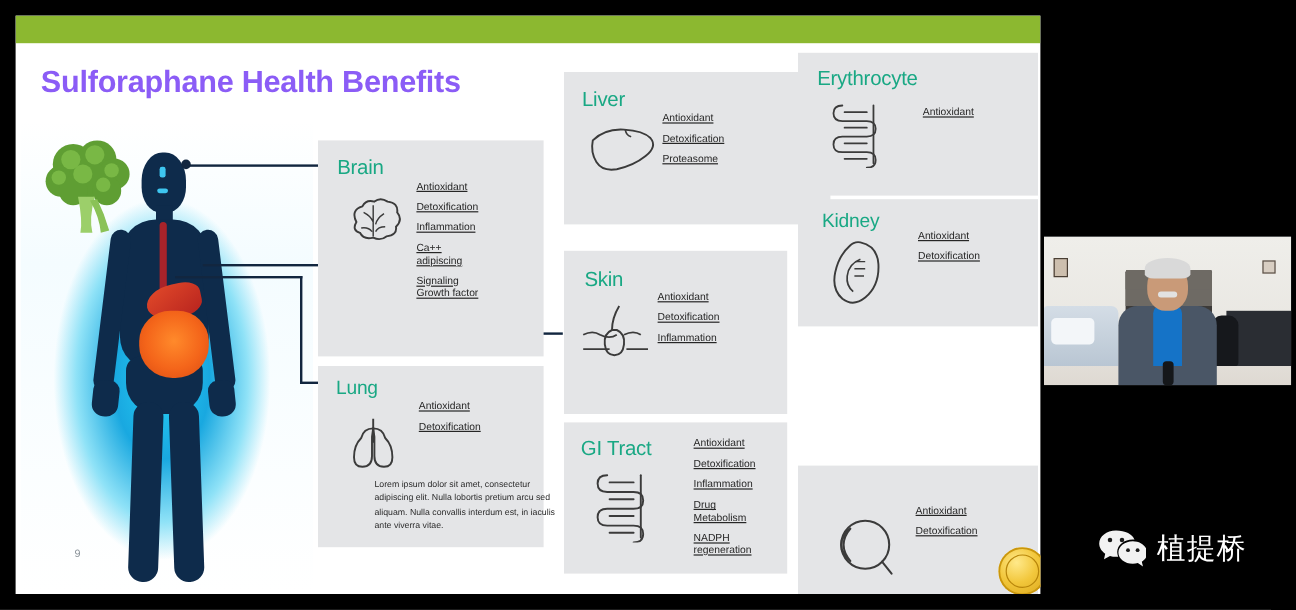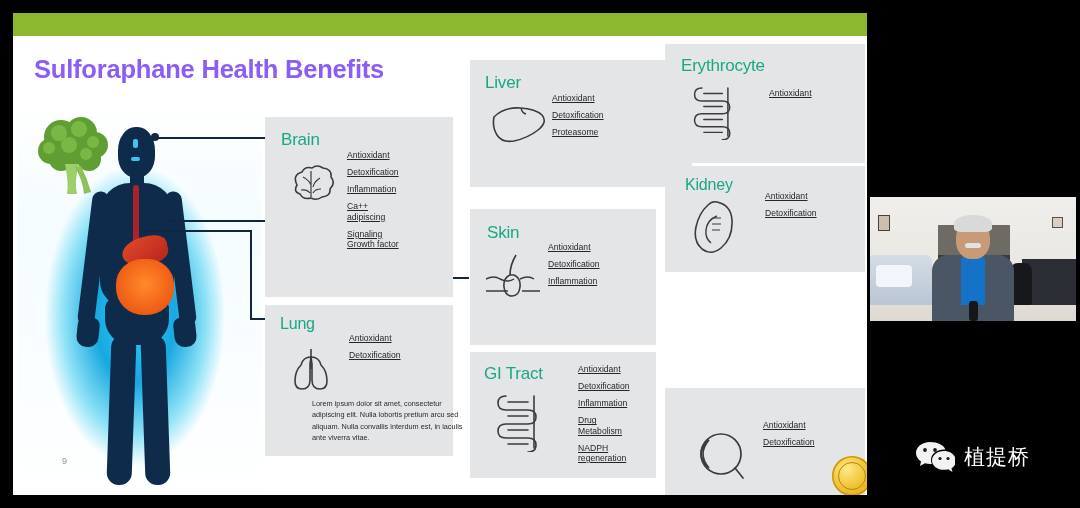--- a/index.html
+++ b/index.html
@@ -148,21 +148,21 @@
   #vid-jacket { position: absolute; left: 62px; top: 58px; width: 82px; height: 66px;
     background: #4a5666; border-radius: 16px 16px 0 0; }
   #vid-shirt { position: absolute; left: 91px; top: 58px; width: 24px; height: 50px;
     background: #1573c7; border-radius: 6px 6px 0 0; }
   #vid-mic { position: absolute; left: 99px; top: 104px; width: 9px; height: 20px;
     background: #15171a; border-radius: 3px; }
 
   
   #watermark { position: absolute; left: 915px; top: 440px;
     display: flex; align-items: center; gap: 9px; }
-  #wm-text { color: #fff; font-size: 21px; letter-spacing: 1px;
+  #wm-text { color: #fff; font-size: 24px; letter-spacing: 1px;
     font-family: Liberation Mono, monospace; }
 </style>
 </head>
 <body>
 
 <div id="screen">
 
   <div id="slide">
 
     <div id="green-bar"></div>

